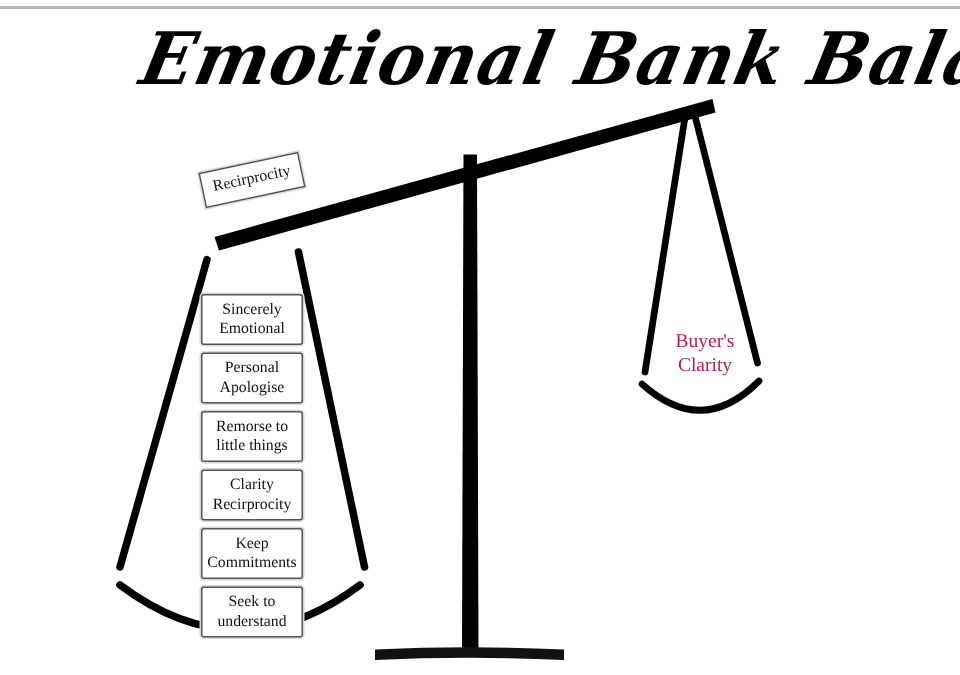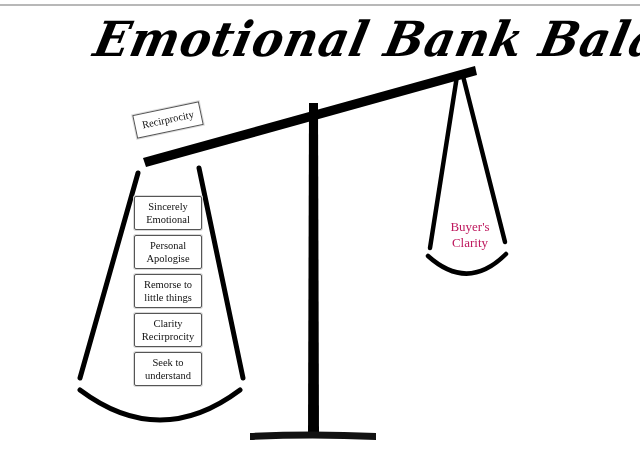--- a/index.html
+++ b/index.html
@@ -89,20 +89,24 @@
   </div>
   <div class="box">
     <span>Remorse to</span>
     <span>little things</span>
   </div>
   <div class="box">
     <span>Clarity</span>
     <span>Recirprocity</span>
   </div>
   <div class="box">
+    <span>Keep</span>
+    <span>Commitments</span>
+  </div>
+  <div class="box">
     <span>Seek to</span>
     <span>understand</span>
   </div>
 </div>
 
 <div class="right-label">
   <span>Buyer's</span>
   <span>Clarity</span>
 </div>
 

